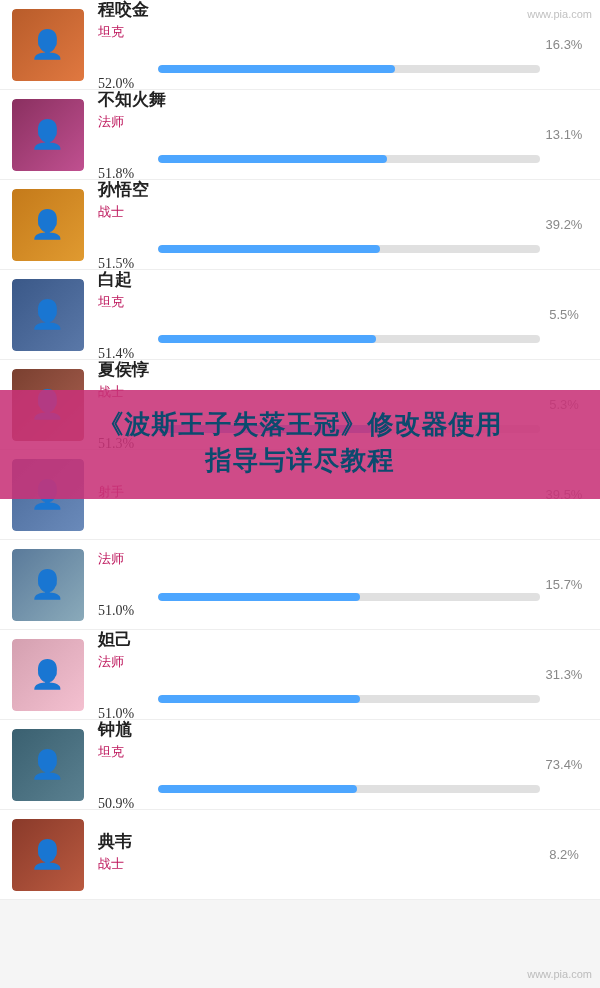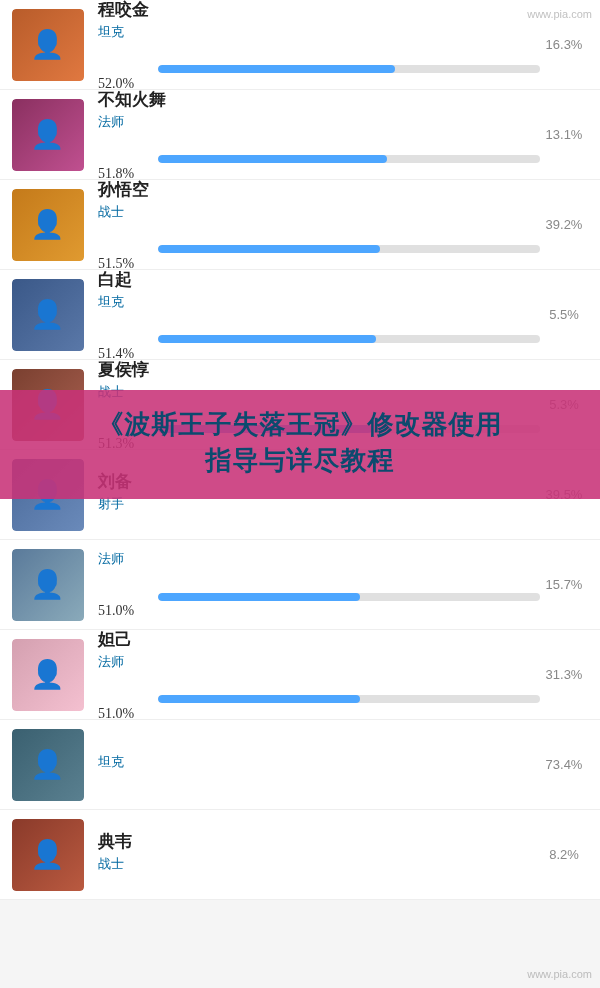--- a/index.html
+++ b/index.html
@@ -56,21 +56,21 @@
 
     .hero-name {
       font-size: 17px;
       font-weight: 600;
       color: #222;
       margin-bottom: 2px;
     }
 
     .hero-role {
       font-size: 13px;
-      color: #0369a1;
+      color: #be185d;
       margin-bottom: 6px;
     }
 
     .bar-container {
       display: flex;
       align-items: center;
       gap: 8px;
     }
 
     .win-rate-label {
@@ -239,21 +239,20 @@
     </div>
     <div class="pick-rate">5.3%</div>
   </div>
     <div class="hero-row">
     <div class="hero-avatar">
       <div class="avatar-placeholder" style="background: linear-gradient(135deg, #4a6a9a, #6a8aba);">
         <span style="font-size:28px;">👤</span>
       </div>
     </div>
     <div class="hero-info">
-      <div class="hero-name">刘备</div>
       <div class="hero-role">射手</div>
     </div>
     <div class="pick-rate">39.5%</div>
   </div>
     <div class="hero-row">
     <div class="hero-avatar">
       <div class="avatar-placeholder" style="background: linear-gradient(135deg, #5a7a9a, #8aaaba);">
         <span style="font-size:28px;">👤</span>
       </div>
     </div>
@@ -286,21 +285,28 @@
     </div>
     <div class="pick-rate">31.3%</div>
   </div>
     <div class="hero-row">
     <div class="hero-avatar">
       <div class="avatar-placeholder" style="background: linear-gradient(135deg, #3a6070, #5a8090);">
         <span style="font-size:28px;">👤</span>
       </div>
     </div>
     <div class="hero-info">
+      <div class="hero-name">钟馗</div>
       <div class="hero-role">坦克</div>
+      <div class="bar-container">
+        <div class="win-rate-label">50.9%</div>
+        <div class="bar-track">
+          <div class="bar-fill" style="width:52%;"></div>
+        </div>
+      </div>
     </div>
     <div class="pick-rate">73.4%</div>
   </div>
     <div class="hero-row">
     <div class="hero-avatar">
       <div class="avatar-placeholder" style="background: linear-gradient(135deg, #8a3a2a, #ba5a40);">
         <span style="font-size:28px;">👤</span>
       </div>
     </div>
     <div class="hero-info">

